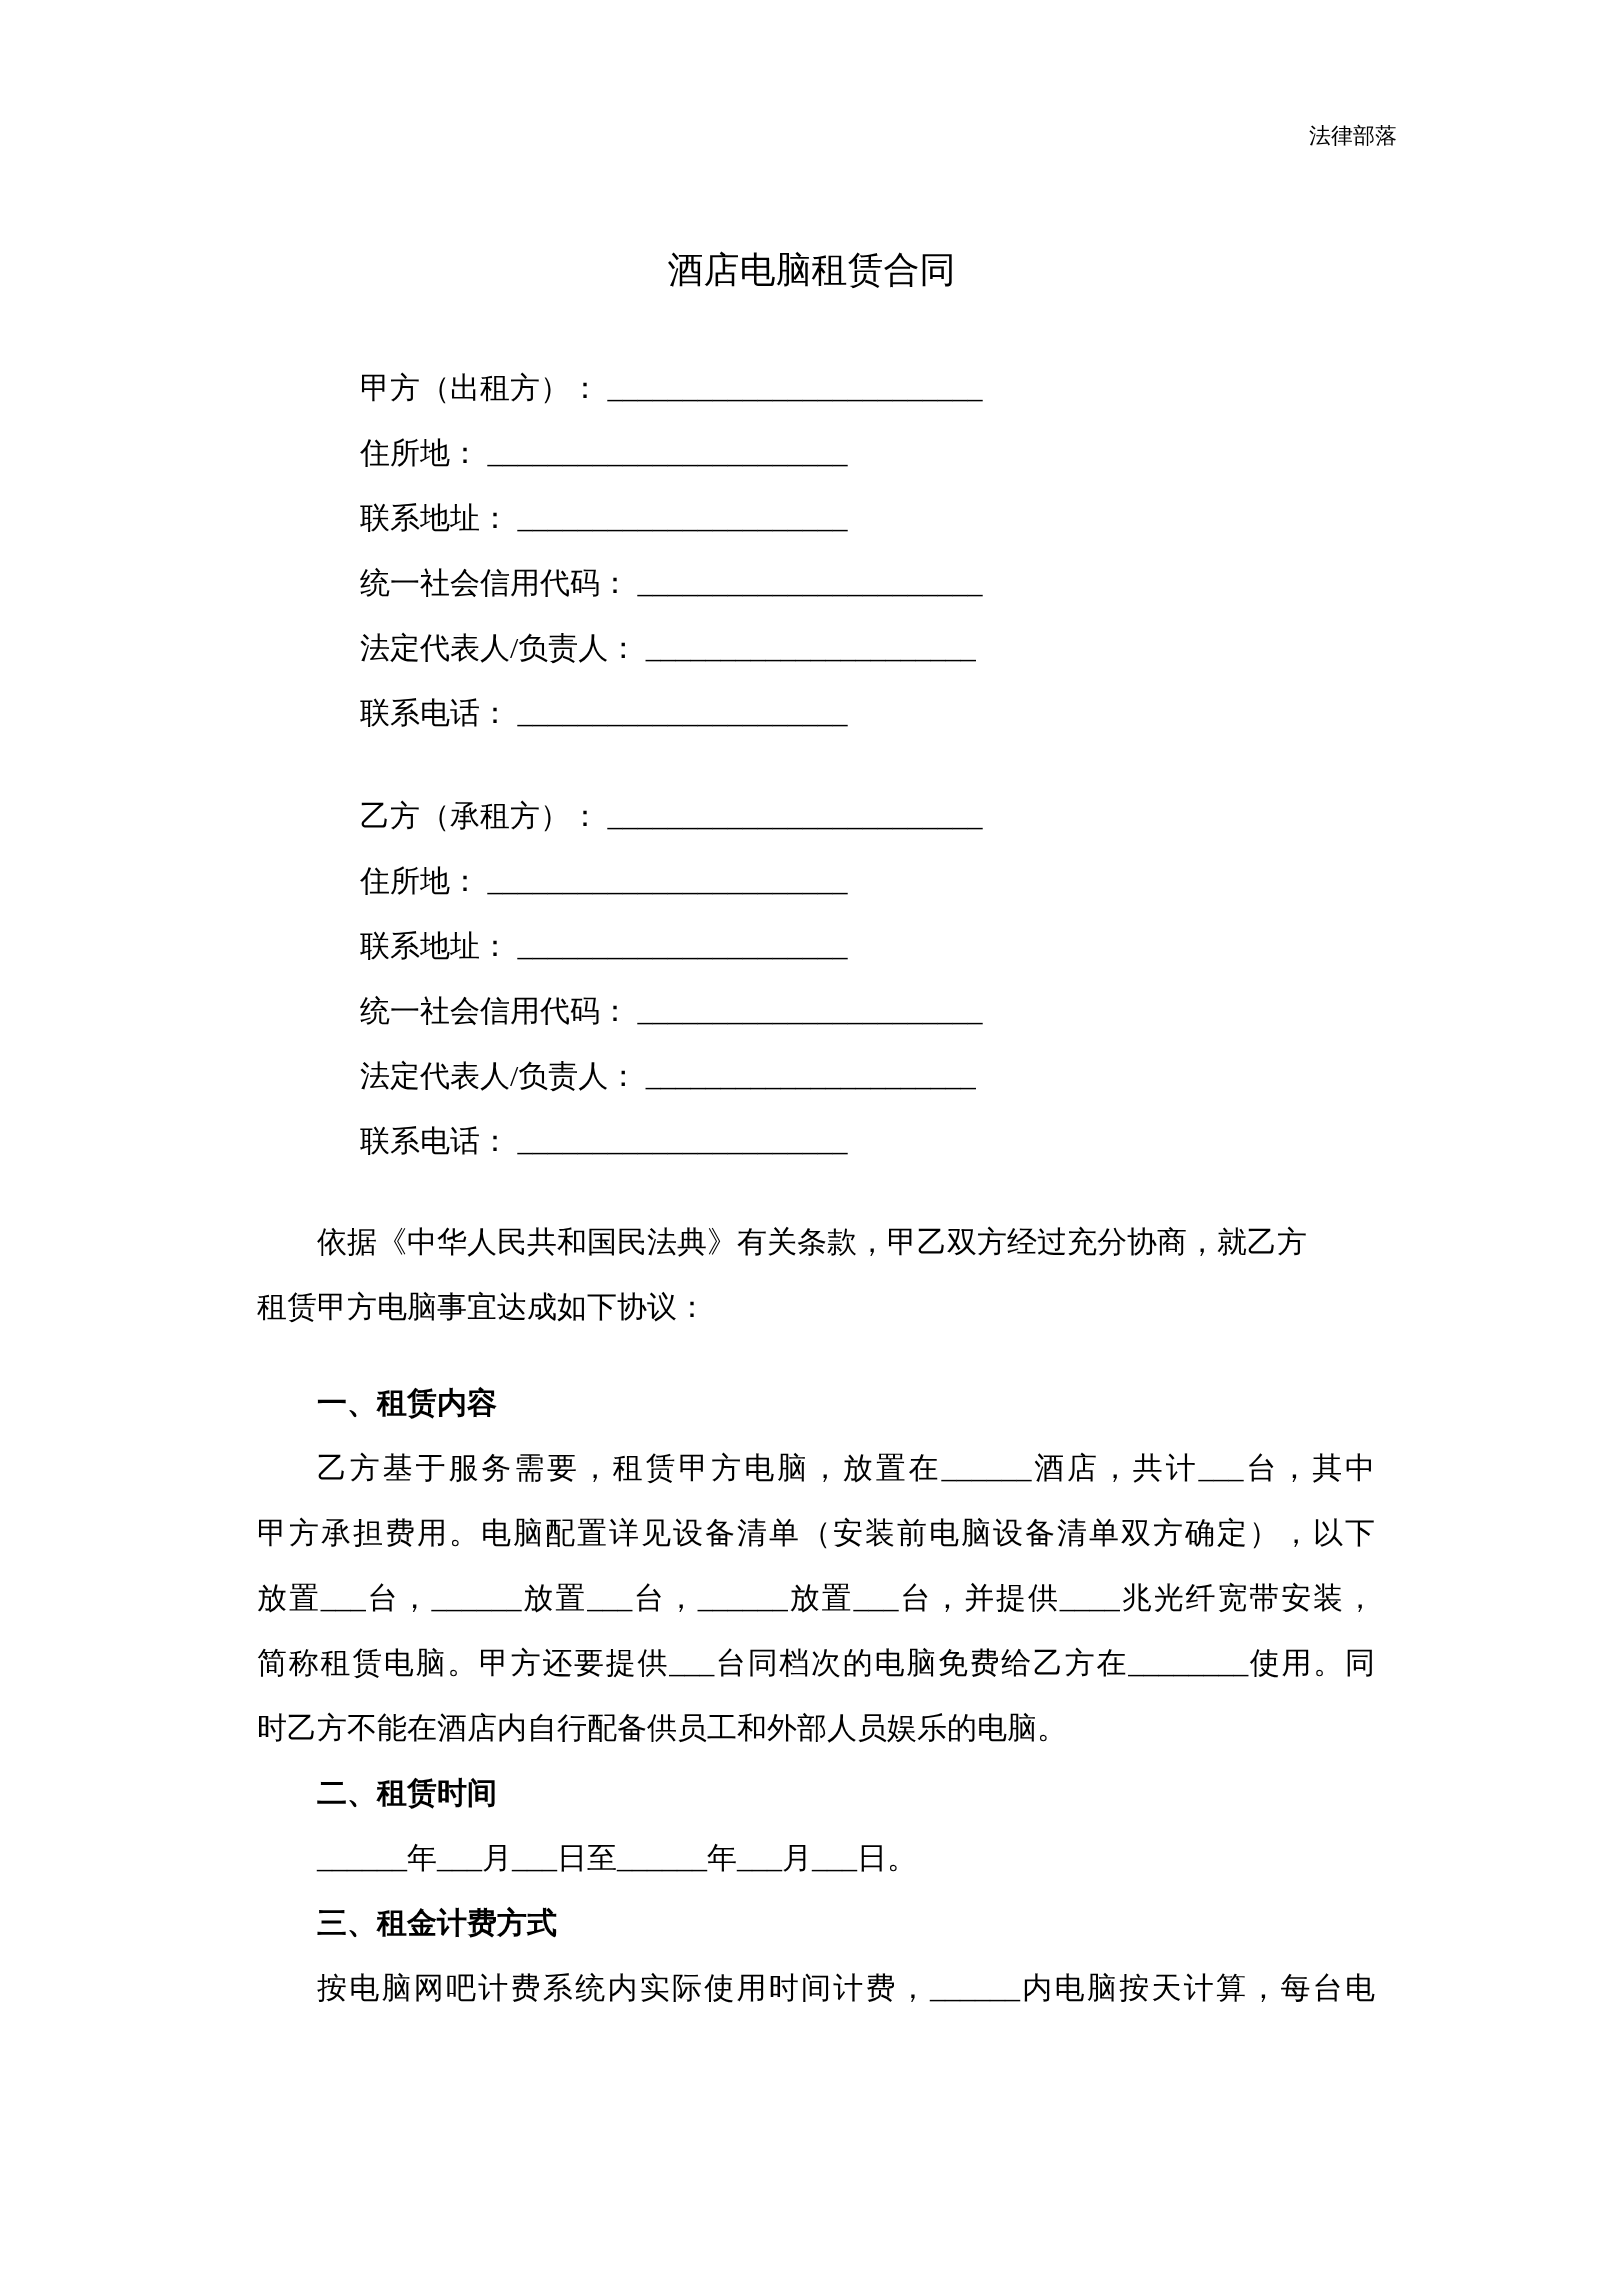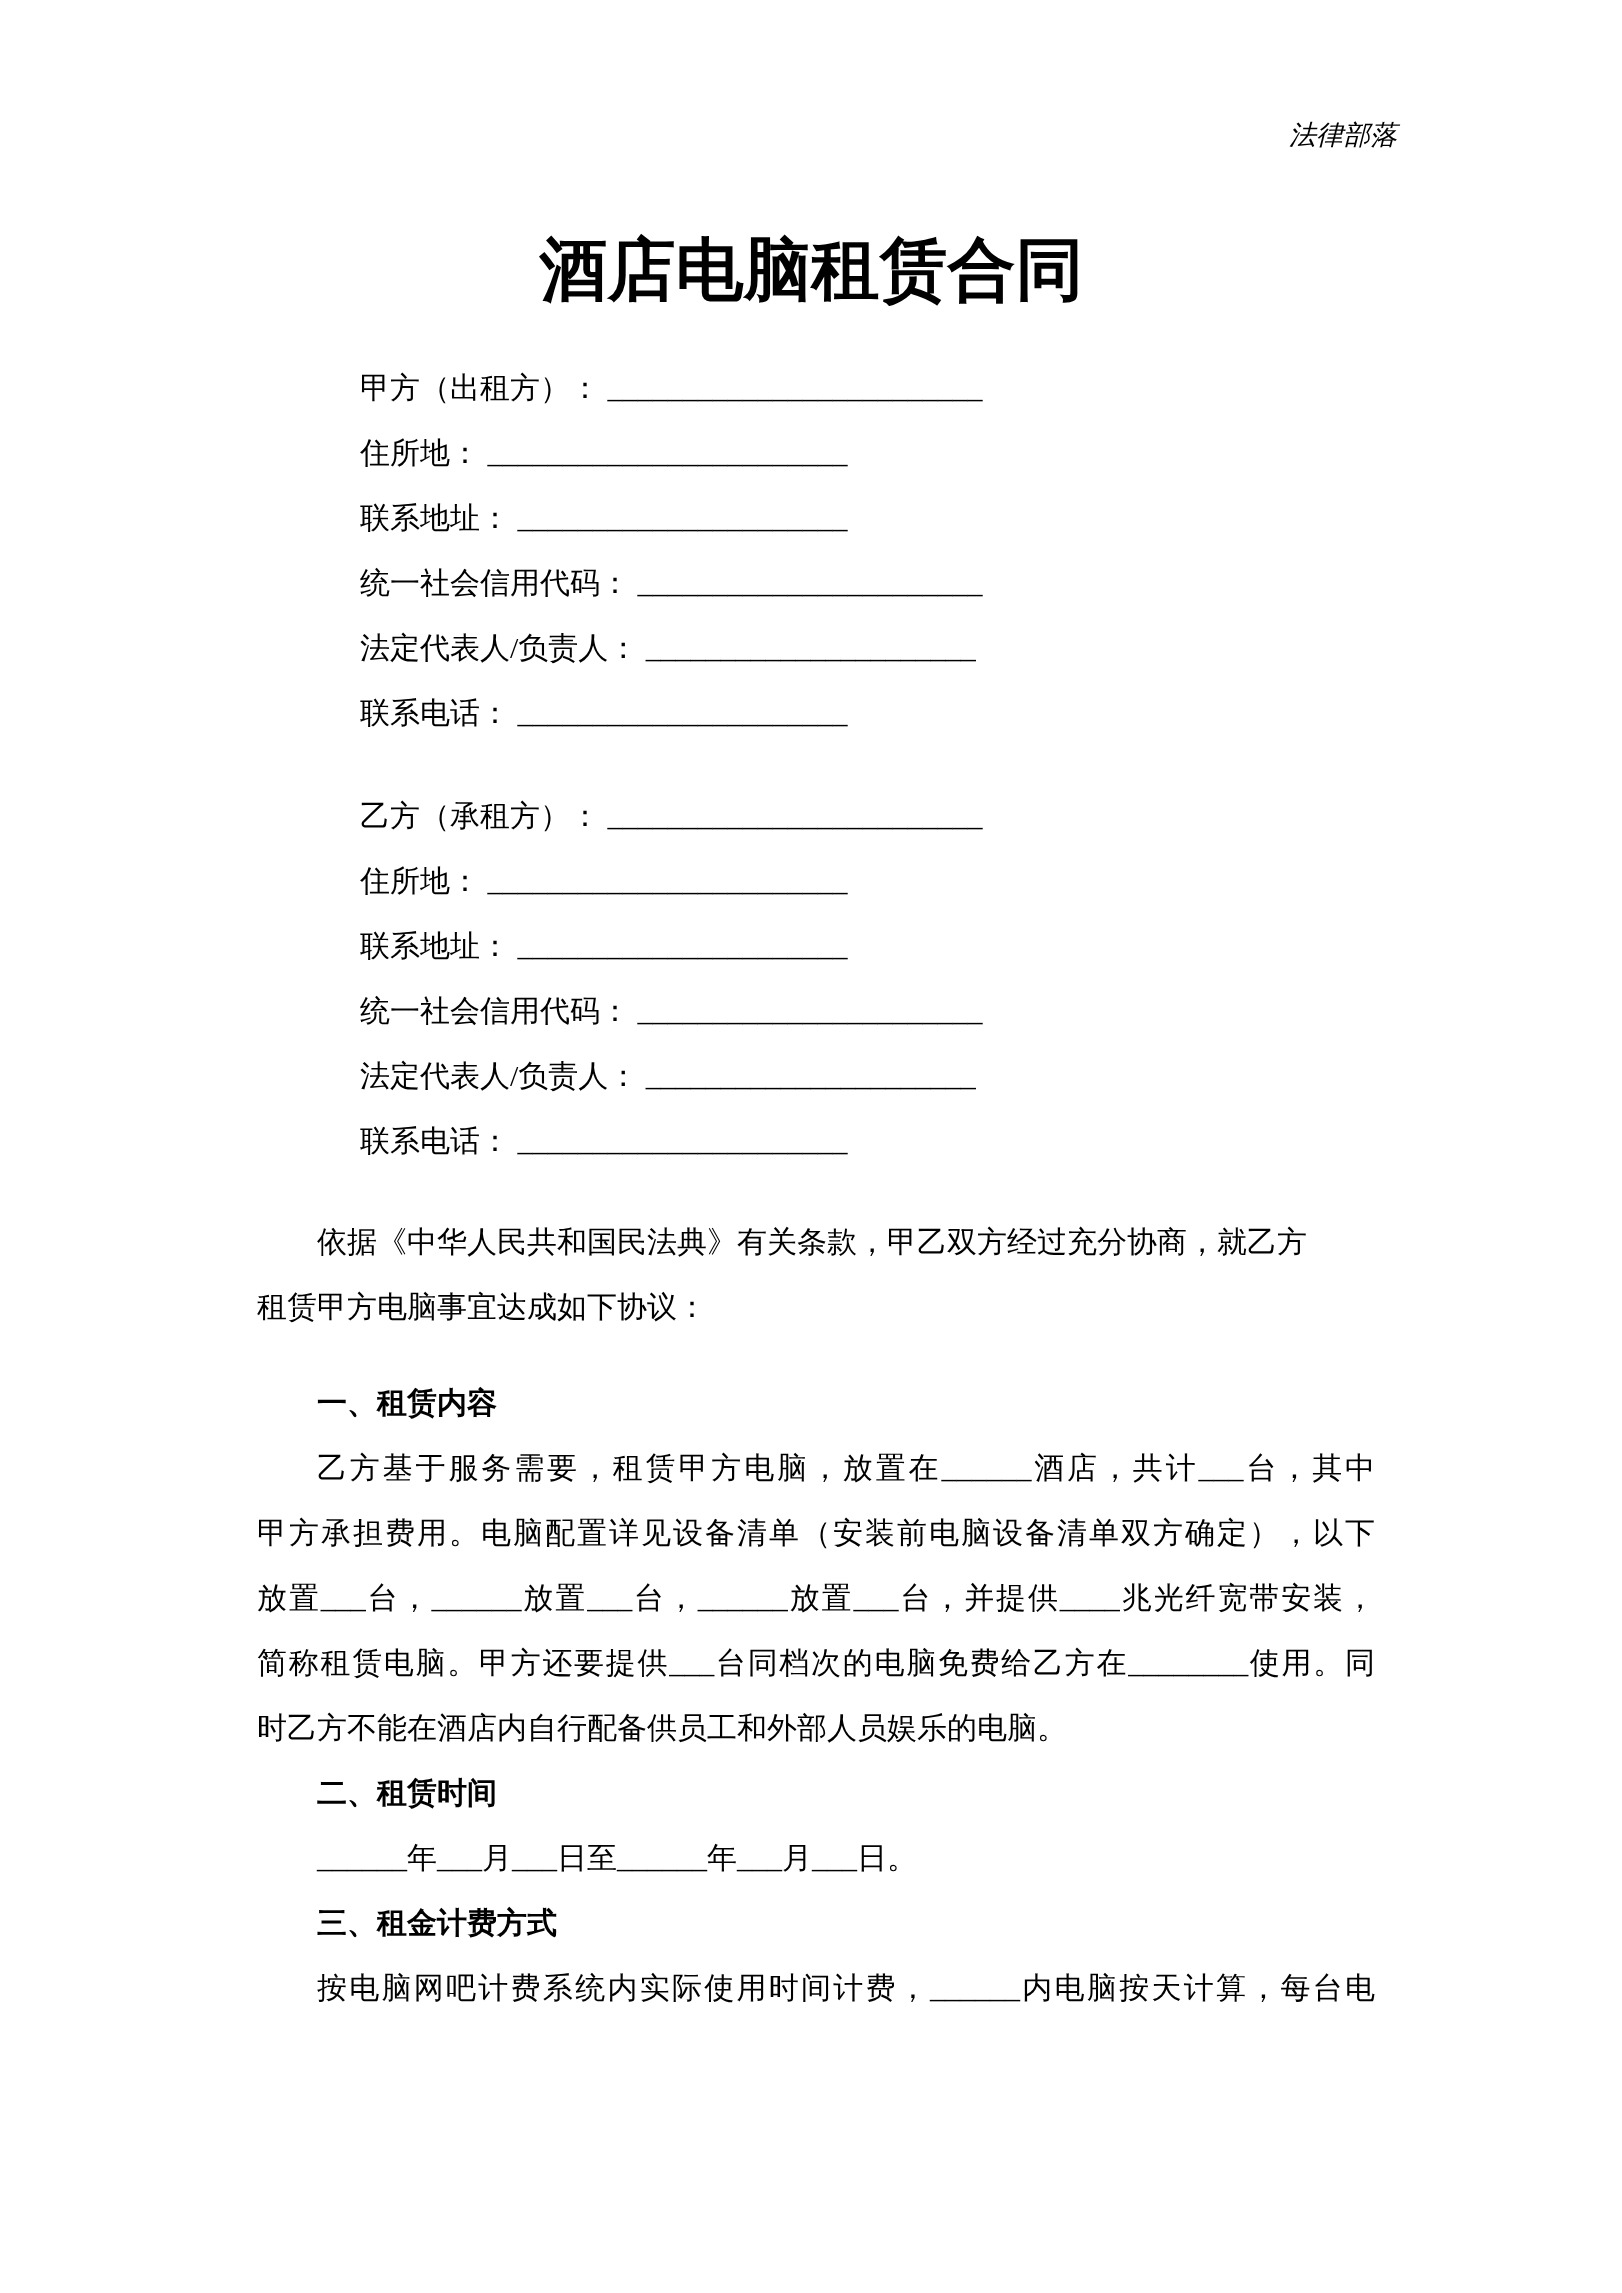--- a/index.html
+++ b/index.html
@@ -16,30 +16,29 @@
     font-family: "Liberation Serif", serif;
     font-size: 30px;
     line-height: 65px;
     overflow: hidden;
   }
   .doc-header {
     padding-top: 110px;
     padding-right: 226px;
     text-align: right;
     font-family: "Liberation Sans", sans-serif;
-    font-size: 27px;
+    font-size: 22px;
     line-height: 51px;
-    font-style: italic;
   }
   .title {
     margin: 71px 0 0 0;
     text-align: center;
-    font-size: 68px;
+    font-size: 36px;
     line-height: 76px;
-    font-weight: bold;
+    font-weight: normal;
     font-family: "Liberation Serif", serif;
   }
   .content {
     margin-left: 257px;
     width: 1118px;
   }
   .fields {
     padding-left: 55px;
   }
   .fields.party-a { margin-top: 47px; }

